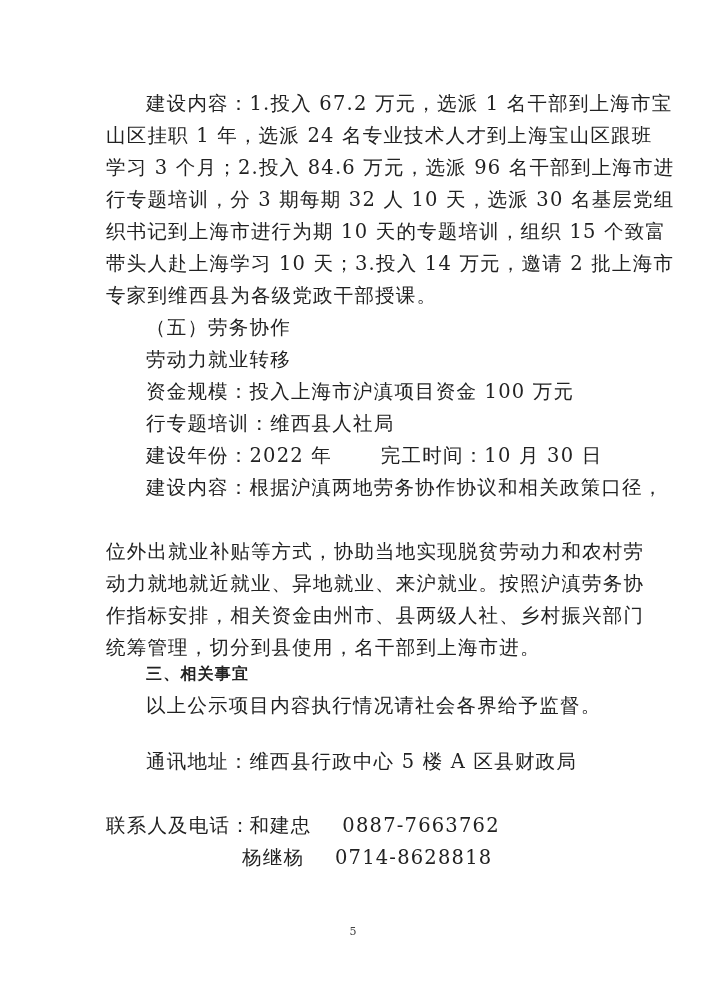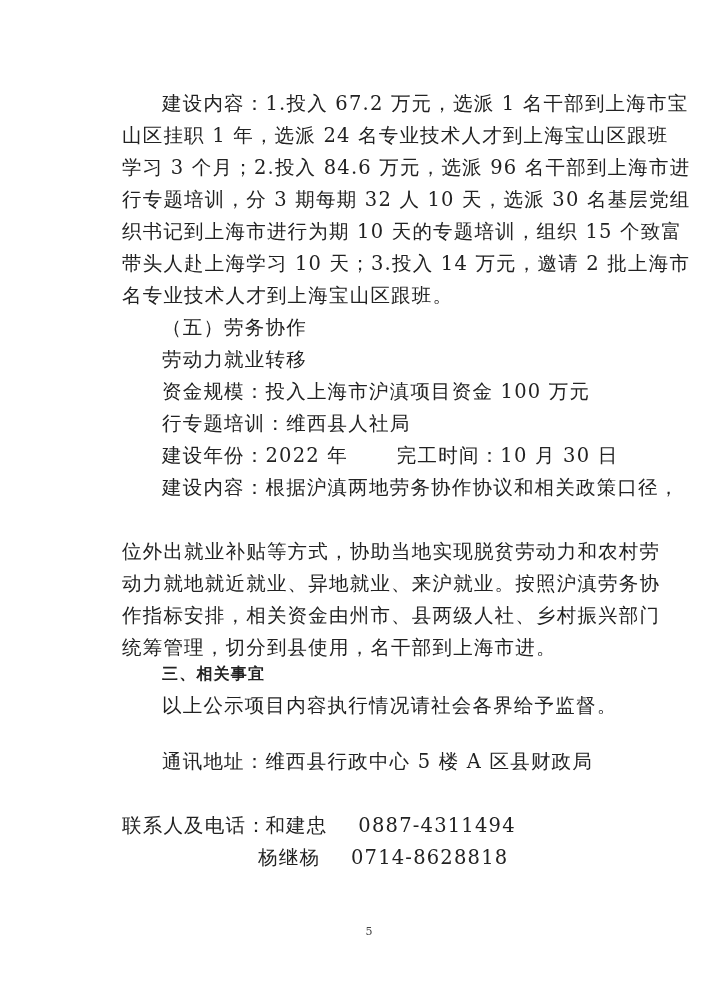--- a/index.html
+++ b/index.html
@@ -1,36 +1,36 @@
 <!DOCTYPE html>
 <html><head>
 <meta charset="utf-8">
 <style>
   html, body { margin: 0; padding: 0; background: #ffffff; }
   body { width: 706px; height: 1000px; position: relative; overflow: hidden;
          font-family: "DejaVu Serif", "Liberation Serif", serif; color: #222; }
-  .page { position: absolute; left: 16px; top: 0; width: 581px; height: 1000px; }
+  .page { position: absolute; left: 0; top: 0; width: 581px; height: 1000px; }
   .line { position: absolute; left: 106px; font-size: 19.5px; line-height: 24px; white-space: nowrap; letter-spacing: 1.2px; }
   .indent { left: 146px; }
   .bold { font-weight: bold; font-family: "DejaVu Sans", "Liberation Sans", sans-serif; font-size: 16px; }
   .label { display: inline-block; }
   .pagenum { position: absolute; top: 925px; left: 0; width: 706px; text-align: center; font-size: 11px; color: #444; }
 </style>
 </head>
 <body>
 
 <div class="page">
 
   <div class="line indent" style="top:92px">建设内容：1.投入 67.2 万元，选派 1 名干部到上海市宝</div>
   <div class="line" style="top:124px">山区挂职 1 年，选派 24 名专业技术人才到上海宝山区跟班</div>
   <div class="line" style="top:156px">学习 3 个月；2.投入 84.6 万元，选派 96 名干部到上海市进</div>
   <div class="line" style="top:188px">行专题培训，分 3 期每期 32 人 10 天，选派 30 名基层党组</div>
   <div class="line" style="top:220px">织书记到上海市进行为期 10 天的专题培训，组织 15 个致富</div>
   <div class="line" style="top:252px">带头人赴上海学习 10 天；3.投入 14 万元，邀请 2 批上海市</div>
-  <div class="line" style="top:284px">名专业技术人才到上海宝山区跟班。</div>
+  <div class="line" style="top:284px">专家到维西县为各级党政干部授课。</div>
 
   <div class="line indent" style="top:316px">（五）劳务协作</div>
   <div class="line indent" style="top:348px">劳动力就业转移</div>
   <div class="line indent" style="top:380px">资金规模：投入上海市沪滇项目资金 100 万元</div>
   <div class="line indent" style="top:412px">行专题培训：维西县人社局</div>
   <div class="line indent" style="top:444px">
     <span>建设年份：2022 年</span>
     <span style="display:inline-block;width:34px"></span>
     <span>完工时间：10 月 30 日</span>
   </div>
@@ -46,21 +46,21 @@
 
   <div class="line indent" style="top:750px">
     <span class="label" style="width:96px">通讯地址：</span>
     <span>维西县行政中心 5 楼 A 区县财政局</span>
   </div>
 
   <div class="line" style="top:814px">
     <span class="label" style="width:136px">联系人及电话：</span>
     <span>和建忠</span>
     <span style="display:inline-block;width:16px"></span>
-    <span>0887-4311494</span>
+    <span>0887-7663762</span>
   </div>
   <div class="line" style="top:846px; left:242px">
     <span>杨继杨</span>
     <span style="display:inline-block;width:16px"></span>
     <span>0714-8628818</span>
   </div>
 
   <div class="pagenum">5</div>
 </div>
 

